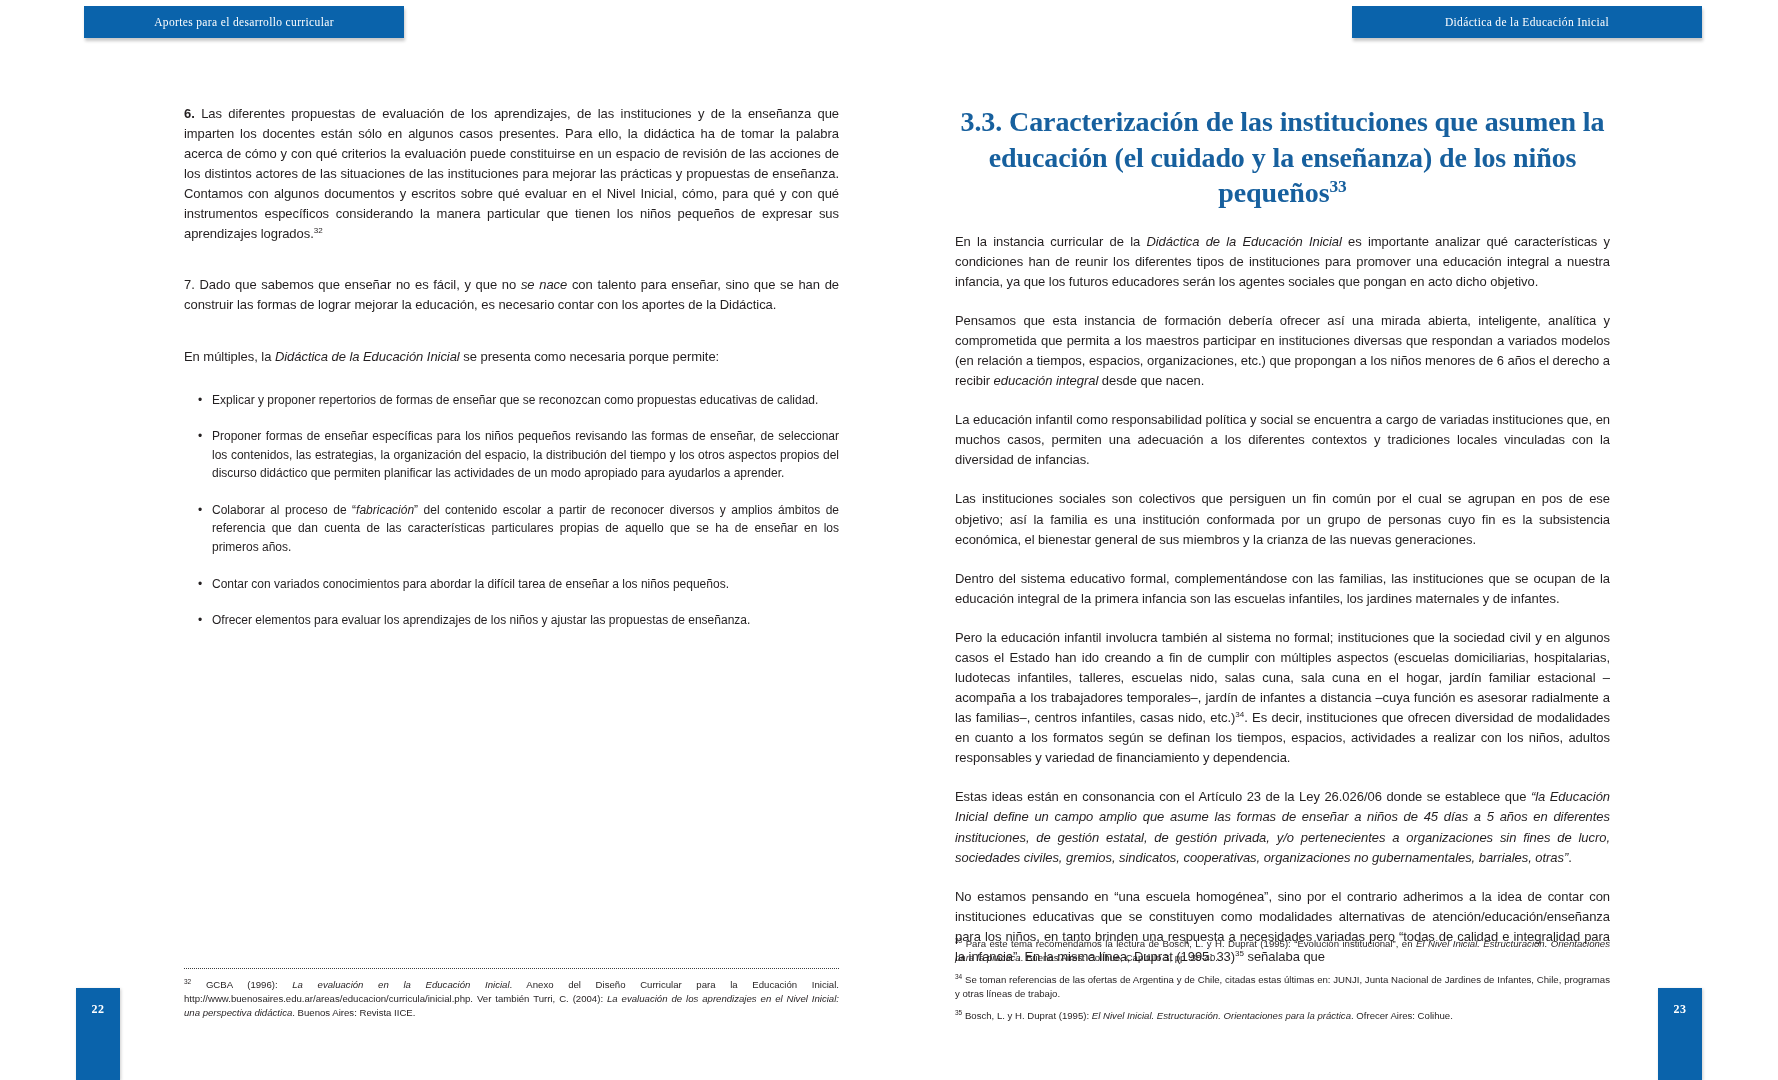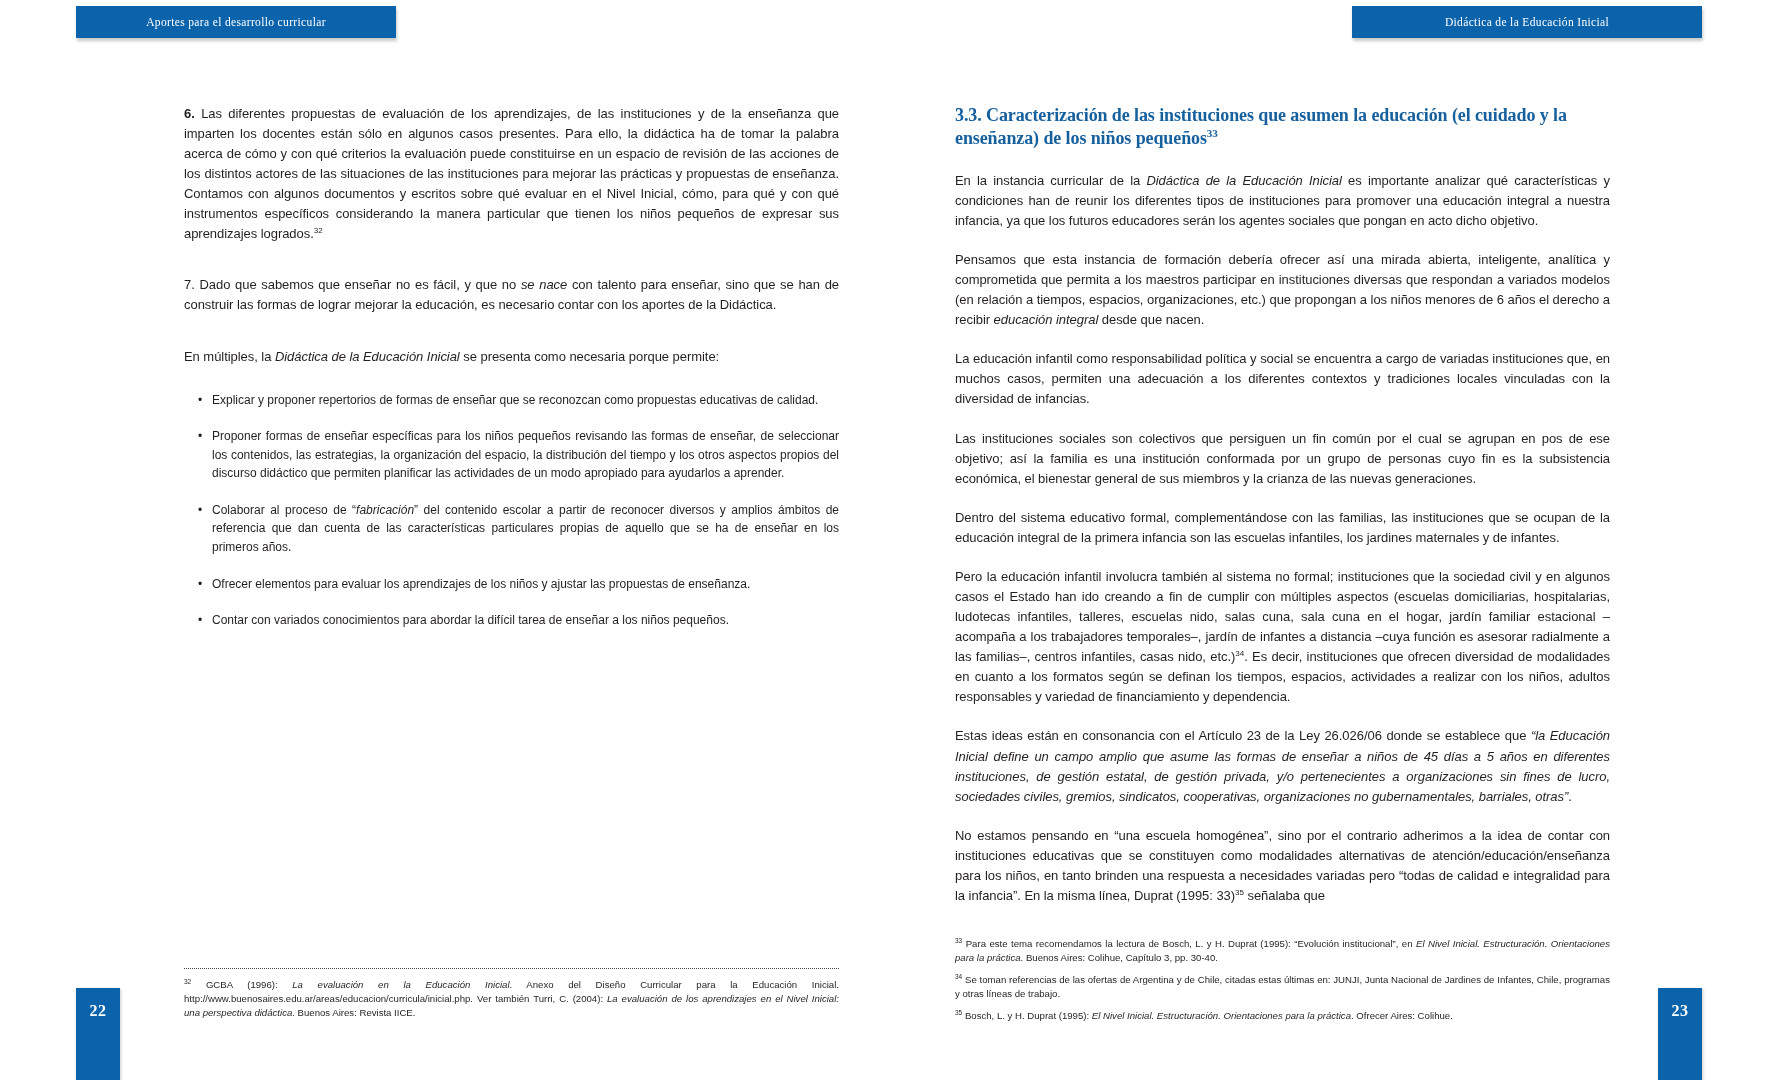--- a/index.html
+++ b/index.html
@@ -22,20 +22,21 @@
     background: #ffffff;
   }
 
   
   .header-band {
     position: absolute;
     top: 6px;
     height: 32px;
     background: #0a63ab;
     box-shadow: 1px 3px 3px rgba(0,0,0,0.22);
+    margin-left: 8px;
   }
   .header-band.left {
     left: 76px;
     width: 320px;
   }
   .header-band.right {
     right: 76px;
     width: 350px;
   }
   .header-band .htext {
@@ -63,21 +64,21 @@
   .folio.left  { left: 76px; }
   .folio.right { right: 76px; }
   .folio .num {
     position: absolute;
     top: 14px;
     left: 0; right: 0;
     text-align: center;
     color: #ffffff;
     font-family: "Liberation Serif", serif;
     font-weight: bold;
-    font-size: 16px;
+    font-size: 12px;
     letter-spacing: 0.5px;
   }
 
   
   .col {
     position: absolute;
     top: 104px;
     width: 655px;
   }
   .col.left  { left: 184px; }
@@ -122,23 +123,24 @@
     vertical-align: super;
     line-height: 0;
   }
 
   
   .sec-title {
     margin: 0 0 21px 0;
     color: #17609e;
     font-family: "Liberation Serif", serif;
     font-weight: bold;
-    font-size: 18px;
+    font-size: 28px;
     line-height: 1.27;
     letter-spacing: -0.1px;
+    text-align: center;
   }
 
   
   .fn-wrap {
     position: absolute;
     width: 655px;
   }
   .fn-wrap.left  { left: 184px; bottom: 60px; }
   .fn-wrap.right { left: 955px; bottom: 57px; }
 
@@ -183,22 +185,22 @@
     <p class="body"><b>6.</b><span> Las diferentes propuestas de evaluación de los aprendizajes, de las instituciones y de la enseñanza que imparten los docentes están sólo en algunos casos presentes. Para ello, la didáctica ha de tomar la palabra acerca de cómo y con qué criterios la evaluación puede constituirse en un espacio de revisión de las acciones de los distintos actores de las situaciones de las instituciones para mejorar las prácticas y propuestas de enseñanza. Contamos con algunos documentos y escritos sobre qué evaluar en el Nivel Inicial, cómo, para qué y con qué instrumentos específicos considerando la manera particular que tienen los niños pequeños de expresar sus aprendizajes logrados.</span><sup>32</sup></p>
 
     <p class="body" style="margin-top:30px"><span>7. Dado que sabemos que enseñar no es fácil, y que no </span><em>se nace</em><span> con talento para enseñar, sino que se han de construir las formas de lograr mejorar la educación, es necesario contar con los aportes de la Didáctica.</span></p>
 
     <p class="body" style="margin-top:32px;margin-bottom:24px"><span>En múltiples, la </span><em>Didáctica de la Educación Inicial</em><span> se presenta como necesaria porque permite:</span></p>
 
     <ul class="bullets">
       <li><span>Explicar y proponer repertorios de formas de enseñar que se reconozcan como propuestas educativas de calidad.</span></li>
       <li><span>Proponer formas de enseñar específicas para los niños pequeños revisando las formas de enseñar, de seleccionar los contenidos, las estrategias, la organización del espacio, la distribución del tiempo y los otros aspectos propios del discurso didáctico que permiten planificar las actividades de un modo apropiado para ayudarlos a aprender.</span></li>
       <li><span>Colaborar al proceso de “</span><em>fabricación</em><span>” del contenido escolar a partir de reconocer diversos y amplios ámbitos de referencia que dan cuenta de las características particulares propias de aquello que se ha de enseñar en los primeros años.</span></li>
+      <li><span>Contar con variados conocimientos para abordar la difícil tarea de enseñar a los niños pequeños.</span></li>
       <li><span>Ofrecer elementos para evaluar los aprendizajes de los niños y ajustar las propuestas de enseñanza.</span></li>
-      <li><span>Contar con variados conocimientos para abordar la difícil tarea de enseñar a los niños pequeños.</span></li>
     </ul>
   </div>
 
   <div class="fn-wrap left">
     <div class="fn-rule"></div>
     <p class="fn"><sup>32</sup><span> GCBA (1996): </span><em>La evaluación en la Educación Inicial</em><span>. Anexo del Diseño Curricular para la Educación Inicial. http://www.buenosaires.edu.ar/areas/educacion/curricula/inicial.php. Ver también Turri, C. (2004): </span><em>La evaluación de los aprendizajes en el Nivel Inicial: una perspectiva didáctica</em><span>. Buenos Aires: Revista IICE.</span></p>
   </div>
 
   <div class="col right">
 

